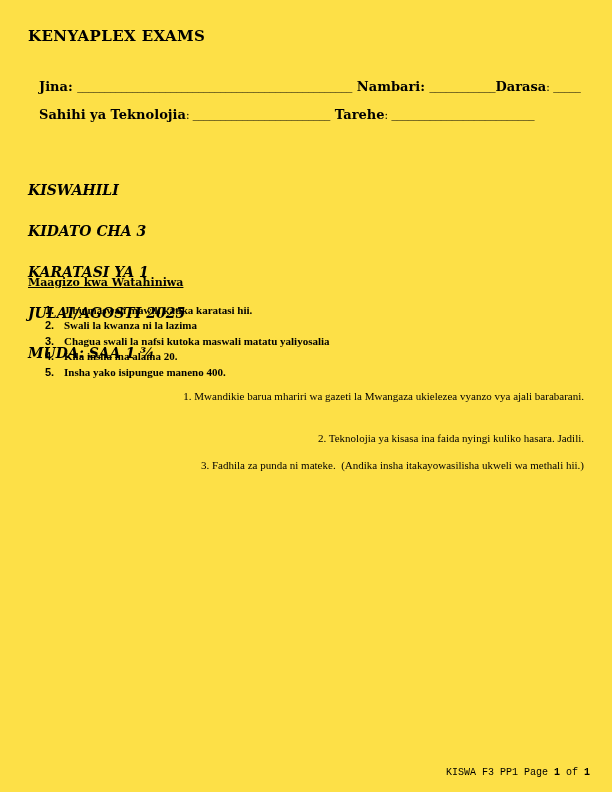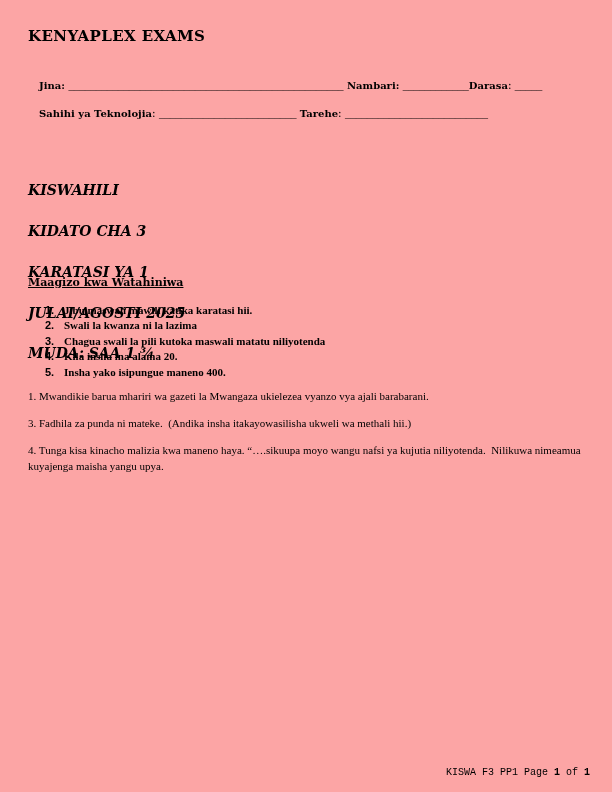--- a/index.html
+++ b/index.html
@@ -1,20 +1,20 @@
 <!DOCTYPE html>
 <html><head>
 <meta charset="utf-8">
 <style>
   html, body { margin: 0; padding: 0; background: #ffffff; }
   .page {
     position: relative;
     width: 612px;
     height: 792px;
-    background: #fca5a5;
+    background: #fde047;
     color: #000000;
     font-family: "Liberation Serif", serif;
     overflow: hidden;
   }
   .title {
     position: absolute;
     left: 28px;
     top: 27px;
     margin: 0;
     font-family: "DejaVu Serif", serif;
@@ -26,21 +26,21 @@
     position: absolute;
     left: 28px;
     white-space: pre;
     font-size: 11px;
   }
   .line1 { top: 67px; }
   .line2 { top: 95px; }
   .blabel {
     font-family: "DejaVu Serif", serif;
     font-weight: bold;
-    font-size: 10px;
+    font-size: 13px;
   }
   .sep {
     font-family: "DejaVu Serif", serif;
     font-size: 10.5px;
   }
   .uline {
     font-family: "Liberation Serif", serif;
     font-size: 11px;
     text-align: center;
   }
@@ -88,20 +88,21 @@
   .instr-text {
     font-family: "Liberation Serif", serif;
     font-weight: bold;
     margin-left: 6px;
   }
   .questions {
     position: absolute;
     left: 28px;
     top: 388px;
     width: 556px;
+    text-align: right;
   }
   .question {
     margin: 0;
     font-family: "Liberation Serif", serif;
     font-size: 11px;
     line-height: 16px;
     white-space: pre-wrap;
   }
   .q2 { margin-top: 26px; }
   .q3 { margin-top: 11px; }
@@ -145,35 +146,35 @@
     <li class="instr-item">
       <span class="instr-num">1.</span>
       <span class="instr-text">Jibu maswali mawili katika karatasi hii.</span>
     </li>
     <li class="instr-item">
       <span class="instr-num">2.</span>
       <span class="instr-text">Swali la kwanza ni la lazima</span>
     </li>
     <li class="instr-item">
       <span class="instr-num">3.</span>
-      <span class="instr-text">Chagua swali la pili kutoka maswali matatu niliyotenda</span>
+      <span class="instr-text">Chagua swali la nafsi kutoka maswali matatu yaliyosalia</span>
     </li>
     <li class="instr-item">
       <span class="instr-num">4.</span>
       <span class="instr-text">Kila insha ina alama 20.</span>
     </li>
     <li class="instr-item">
       <span class="instr-num">5.</span>
       <span class="instr-text">Insha yako isipungue maneno 400.</span>
     </li>
   </ol>
 
   <div class="questions">
     <p class="question q1">1. Mwandikie barua mhariri wa gazeti la Mwangaza ukielezea vyanzo vya ajali barabarani.</p>
+    <p class="question q2">2. Teknolojia ya kisasa ina faida nyingi kuliko hasara. Jadili.</p>
     <p class="question q3">3. Fadhila za punda ni mateke.  (Andika insha itakayowasilisha ukweli wa methali hii.)</p>
-    <p class="question q4">4. Tunga kisa kinacho malizia kwa maneno haya. “….sikuupa moyo wangu nafsi ya kujutia niliyotenda.  Nilikuwa nimeamua kuyajenga maisha yangu upya.</p>
   </div>
 
   <div class="footer">
     <span>KISWA F3 PP1 Page </span><span class="bold">1</span><span> of </span><span class="bold">1</span>
   </div>
 
 </div>
 
 </body></html>

